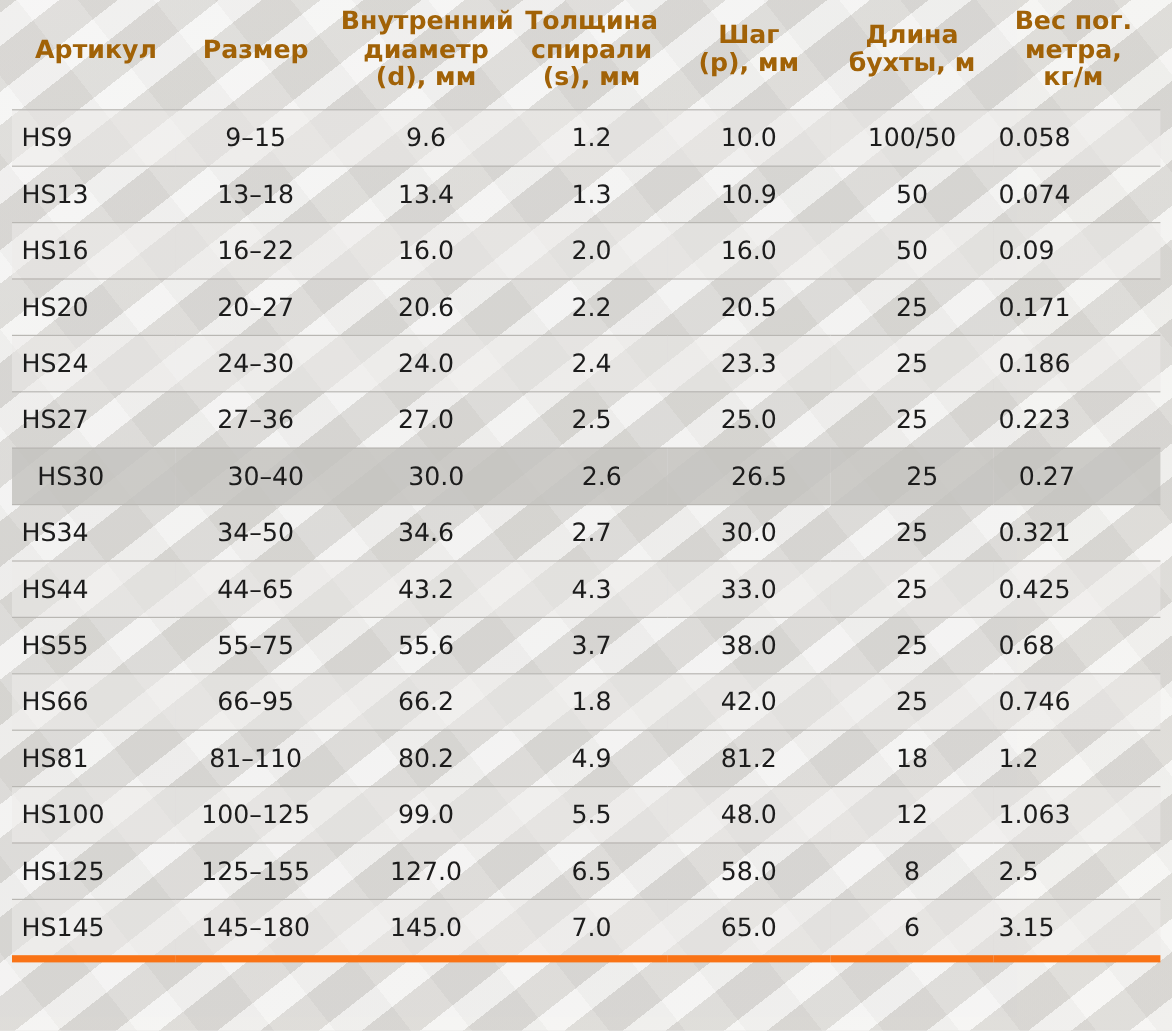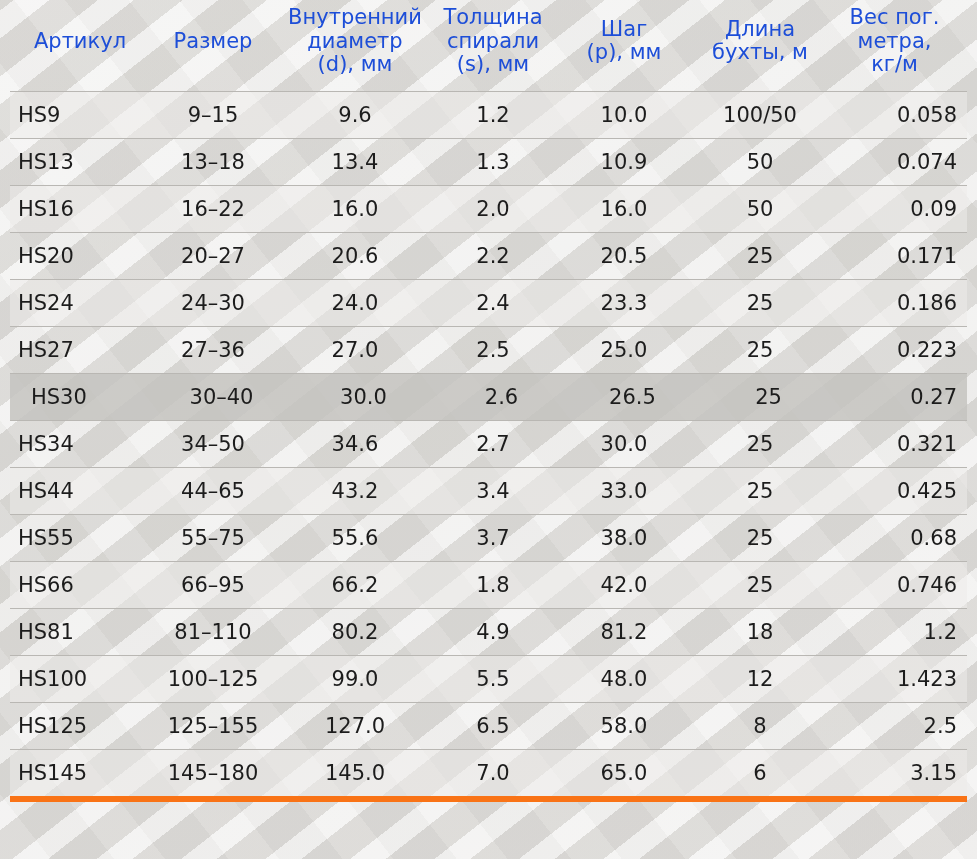--- a/index.html
+++ b/index.html
@@ -41,24 +41,24 @@
     box-sizing: border-box;
     padding: 0 10px;
   }
   table.spec {
     width: 957px;
     border-collapse: collapse;
     table-layout: fixed;
     background: transparent;
   }
   table.spec thead th {
-    font-weight: normal;
+    font-weight: bold;
     font-size: 21px;
     line-height: 1.12;
-    color: #1d4ed8;
+    color: #a16207;
     text-align: center;
     vertical-align: middle;
     padding: 6px 4px 14px 4px;
     border: none;
     background: transparent;
     margin-top: 20px;
   }
   table.spec thead th.col-article {
     text-align: center;
     padding-left: 8px;
@@ -76,21 +76,21 @@
     padding: 0 4px;
     border-top: 1px solid #b9b7b3;
     background: transparent;
     white-space: nowrap;
   }
   table.spec tbody tr td:first-child {
     text-align: left;
     padding-left: 8px;
   }
   table.spec tbody tr td:last-child {
-    text-align: right;
+    text-align: left;
     padding-right: 10px;
   }
   table.spec tbody tr.zebra td {
     background: rgba(236,235,233,0.55);
   }
   table.spec tbody tr.highlight td {
     background: rgba(196,195,192,0.85);
     padding-left: 21px;
   }
   table.spec tbody tr:last-child td {
@@ -223,21 +223,21 @@
           <td>34.6</td>
           <td>2.7</td>
           <td>30.0</td>
           <td>25</td>
           <td>0.321</td>
         </tr>
         <tr class="zebra">
           <td>HS44</td>
           <td>44–65</td>
           <td>43.2</td>
-          <td>3.4</td>
+          <td>4.3</td>
           <td>33.0</td>
           <td>25</td>
           <td>0.425</td>
         </tr>
         <tr>
           <td>HS55</td>
           <td>55–75</td>
           <td>55.6</td>
           <td>3.7</td>
           <td>38.0</td>
@@ -262,21 +262,21 @@
           <td>18</td>
           <td>1.2</td>
         </tr>
         <tr class="zebra">
           <td>HS100</td>
           <td>100–125</td>
           <td>99.0</td>
           <td>5.5</td>
           <td>48.0</td>
           <td>12</td>
-          <td>1.423</td>
+          <td>1.063</td>
         </tr>
         <tr>
           <td>HS125</td>
           <td>125–155</td>
           <td>127.0</td>
           <td>6.5</td>
           <td>58.0</td>
           <td>8</td>
           <td>2.5</td>
         </tr>

